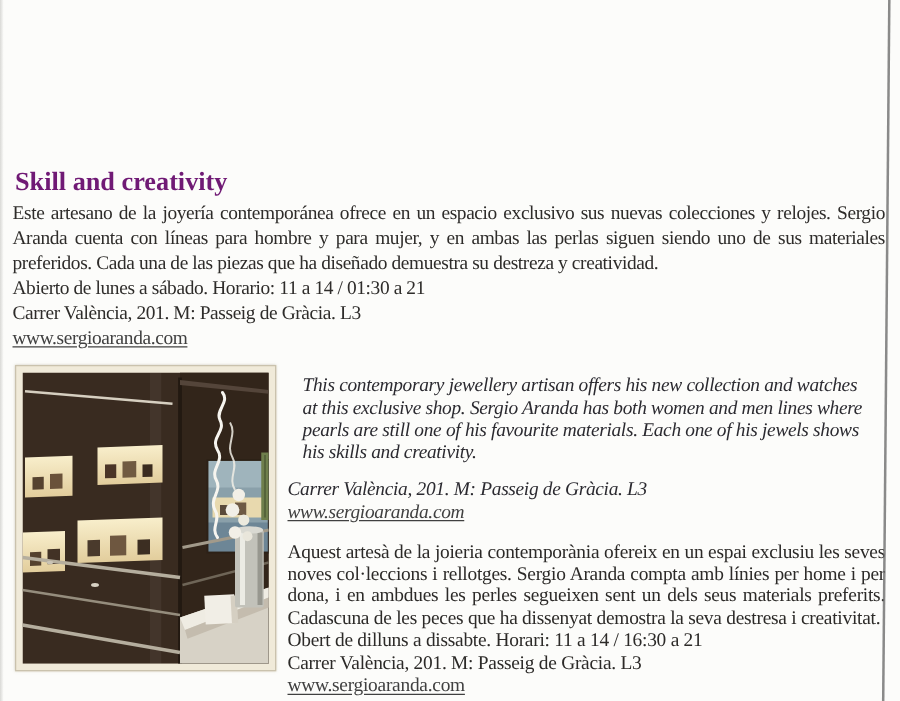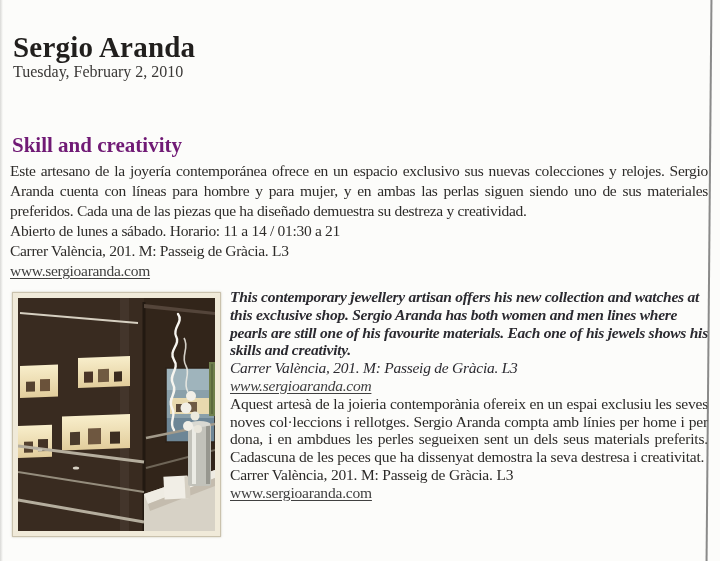--- a/index.html
+++ b/index.html
@@ -33,22 +33,23 @@
     box-shadow:0 0 2px rgba(160,150,120,.5);
   }
   .photo svg{display:block;}
   .right-col{
     position:absolute;left:230px;top:288px;width:478px;
   }
   .en-block{
     font-style:italic;font-size:15.5px;line-height:17.8px;
     letter-spacing:-.25px;color:#2b2a30;
   }
-  .en-block p{margin:0;font-weight:bold;}
+  .en-block p{margin:12px;}
   .ca-block{
+    margin-top:14px;
     font-size:15.5px;line-height:17.8px;letter-spacing:-.2px;color:#2c2a28;
   }
   .ca-block p{margin:0;text-align:justify;}
   a.weblink{
     color:#404040;text-decoration:underline;cursor:pointer;
     text-underline-offset:2px;
   }
   .scan-line{
     position:absolute;left:708px;top:-5px;width:2px;height:572px;
     background:#6d6d6d;transform:rotate(.5deg);opacity:.8;
@@ -56,22 +57,20 @@
   .edge-shade{
     position:absolute;left:0;top:0;width:3px;height:561px;
     background:linear-gradient(to right,#d9d9d6,rgba(255,255,255,0));
   }
 </style>
 </head>
 <body>
 
 <div class="page">
 
-  <h1 class="title">Sergio Aranda</h1>
-  <div class="date">Tuesday, February 2, 2010</div>
   <h2 class="heading">Skill and creativity</h2>
 
   <div class="es-block">
     <p>Este artesano de la joyería contemporánea ofrece en un espacio exclusivo sus nuevas colecciones y relojes. Sergio Aranda cuenta con líneas para hombre y para mujer, y en ambas las perlas siguen siendo uno de sus materiales preferidos. Cada una de las piezas que ha diseñado demuestra su destreza y creatividad.</p>
     <div>Abierto de lunes a sábado. Horario: 11 a 14 / 01:30 a 21</div>
     <div>Carrer València, 201. M: Passeig de Gràcia. L3</div>
     <a class="weblink">www.sergioaranda.com</a>
   </div>
 
   <figure class="photo">
@@ -153,20 +152,21 @@
 
   <div class="right-col">
     <div class="en-block">
       <p>This contemporary jewellery artisan offers his new collection and watches at this exclusive shop. Sergio Aranda has both women and men lines where pearls are still one of his favourite materials. Each one of his jewels shows his skills and creativity.</p>
       <div>Carrer València, 201. M: Passeig de Gràcia. L3</div>
       <a class="weblink">www.sergioaranda.com</a>
     </div>
 
     <div class="ca-block">
       <p>Aquest artesà de la joieria contemporània ofereix en un espai exclusiu les seves noves col·leccions i rellotges. Sergio Aranda compta amb línies per home i per dona, i en ambdues les perles segueixen sent un dels seus materials preferits. Cadascuna de les peces que ha dissenyat demostra la seva destresa i creativitat.</p>
+      <div>Obert de dilluns a dissabte. Horari: 11 a 14 / 16:30 a 21</div>
       <div>Carrer València, 201. M: Passeig de Gràcia. L3</div>
       <a class="weblink">www.sergioaranda.com</a>
     </div>
   </div>
 
   <div class="edge-shade"></div>
   <div class="scan-line"></div>
 </div>
 
 </body></html>

